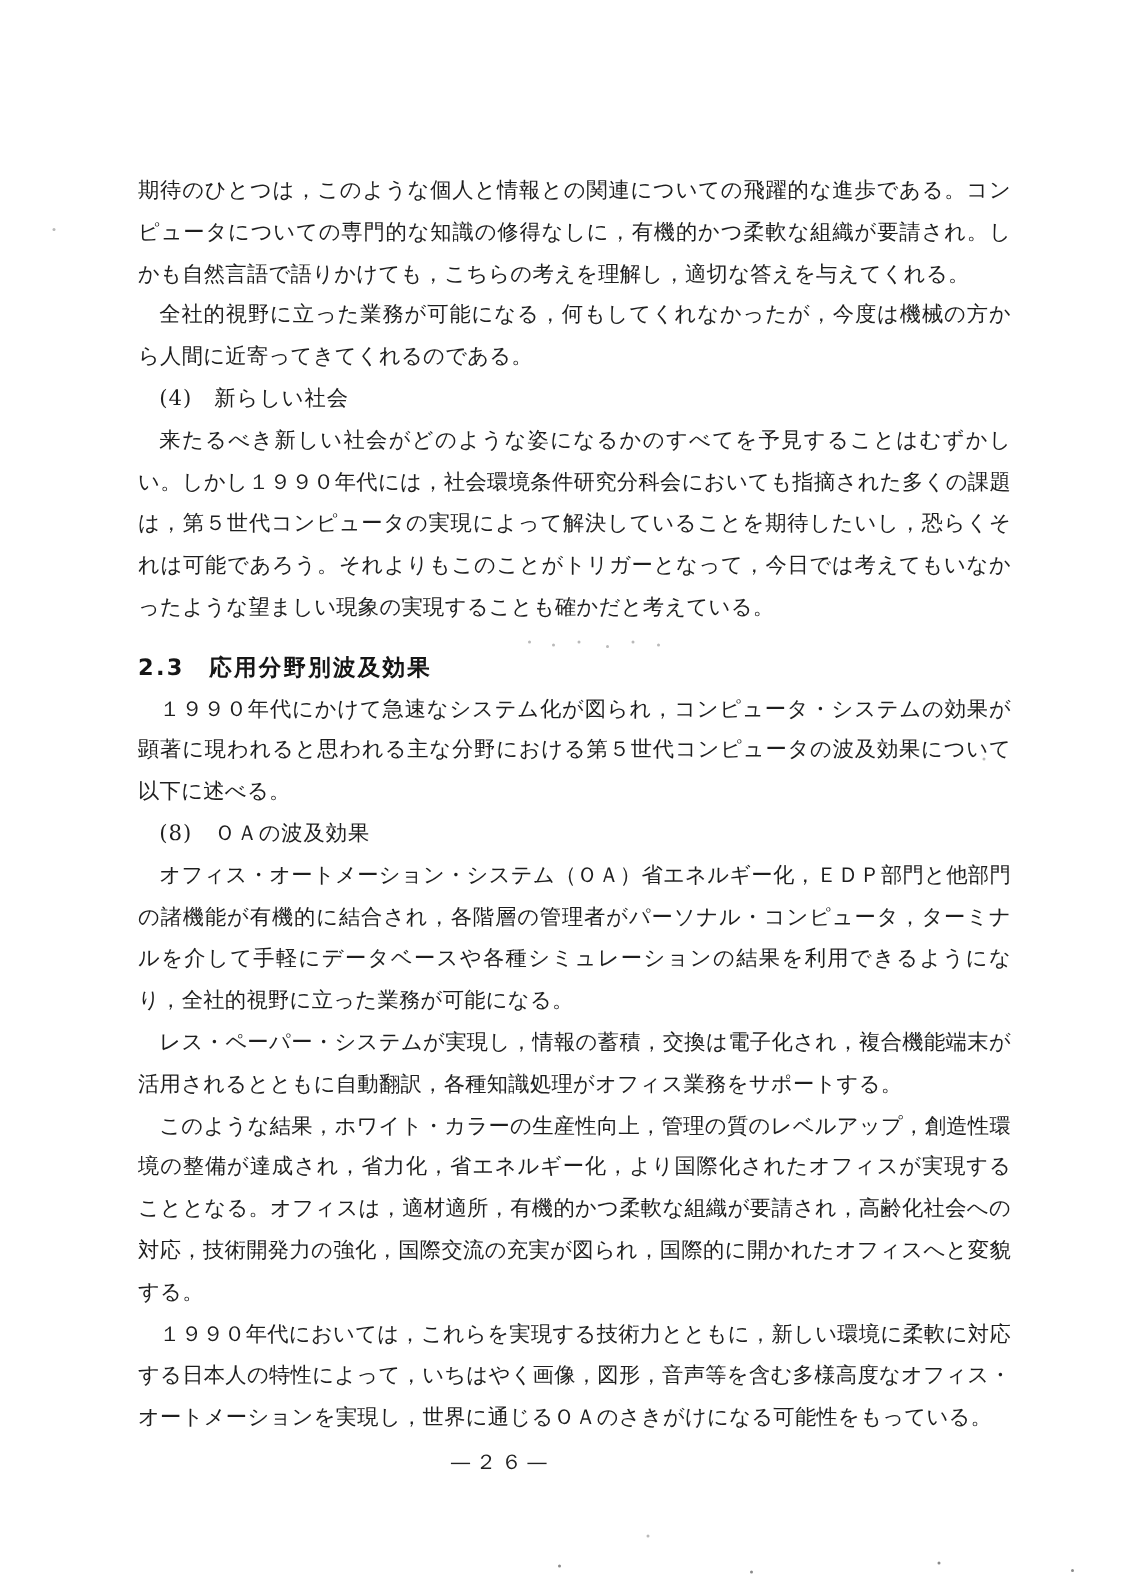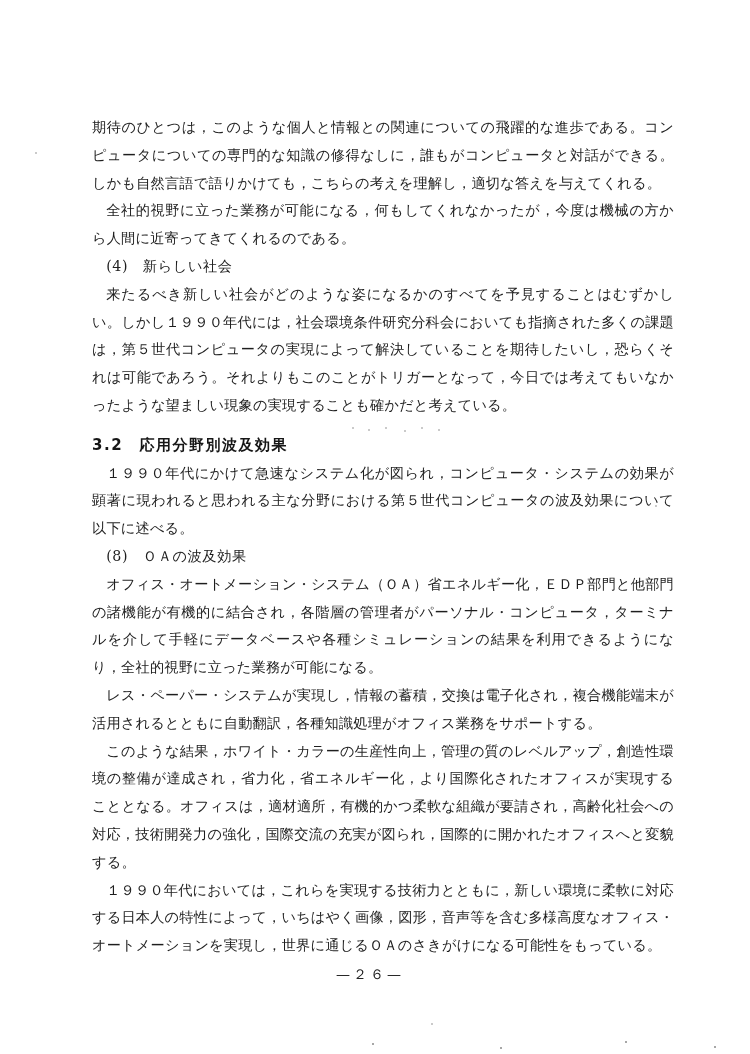--- a/index.html
+++ b/index.html
@@ -33,36 +33,35 @@
     text-align:left;
     text-indent:0;
   }
   .page-number{
     position:absolute;
     top:966px;left:0;width:668px;
     text-align:center;
     font-size:14px;
     letter-spacing:3px;
     color:#222;
-    padding-left:36px;
   }
   .speck{position:absolute;border-radius:50%;background:#b9b9b9;}
   .speck.dark{background:#8a8a8a;}
 </style>
 </head>
 <body>
 
 <div class="page">
 
   <div class="text-column">
-    <p class="para">期待のひとつは，このような個人と情報との関連についての飛躍的な進歩である。コンピュータについての専門的な知識の修得なしに，誰もがコンピュータと対話ができる。しかも自然言語で語りかけても，こちらの考えを理解し，適切な答えを与えてくれる。</p>
+    <p class="para">期待のひとつは，このような個人と情報との関連についての飛躍的な進歩である。コンピュータについての専門的な知識の修得なしに，有機的かつ柔軟な組織が要請され。しかも自然言語で語りかけても，こちらの考えを理解し，適切な答えを与えてくれる。</p>
     <p class="para indent">全社的視野に立った業務が可能になる，何もしてくれなかったが，今度は機械の方から人間に近寄ってきてくれるのである。</p>
     <p class="subheading">(4)　新らしい社会</p>
     <p class="para indent">来たるべき新しい社会がどのような姿になるかのすべてを予見することはむずかしい。しかし１９９０年代には，社会環境条件研究分科会においても指摘された多くの課題は，第５世代コンピュータの実現によって解決していることを期待したいし，恐らくそれは可能であろう。それよりもこのことがトリガーとなって，今日では考えてもいなかったような望ましい現象の実現することも確かだと考えている。</p>
-    <p class="section-heading">3.2　応用分野別波及効果</p>
+    <p class="section-heading">2.3　応用分野別波及効果</p>
     <p class="para indent">１９９０年代にかけて急速なシステム化が図られ，コンピュータ・システムの効果が顕著に現われると思われる主な分野における第５世代コンピュータの波及効果について以下に述べる。</p>
     <p class="subheading">(8)　ＯＡの波及効果</p>
     <p class="para indent">オフィス・オートメーション・システム（ＯＡ）省エネルギー化，ＥＤＰ部門と他部門の諸機能が有機的に結合され，各階層の管理者がパーソナル・コンピュータ，ターミナルを介して手軽にデータベースや各種シミュレーションの結果を利用できるようになり，全社的視野に立った業務が可能になる。</p>
     <p class="para indent">レス・ペーパー・システムが実現し，情報の蓄積，交換は電子化され，複合機能端末が活用されるとともに自動翻訳，各種知識処理がオフィス業務をサポートする。</p>
     <p class="para indent">このような結果，ホワイト・カラーの生産性向上，管理の質のレベルアップ，創造性環境の整備が達成され，省力化，省エネルギー化，より国際化されたオフィスが実現することとなる。オフィスは，適材適所，有機的かつ柔軟な組織が要請され，高齢化社会への対応，技術開発力の強化，国際交流の充実が図られ，国際的に開かれたオフィスへと変貌する。</p>
     <p class="para indent">１９９０年代においては，これらを実現する技術力とともに，新しい環境に柔軟に対応する日本人の特性によって，いちはやく画像，図形，音声等を含む多様高度なオフィス・オートメーションを実現し，世界に通じるＯＡのさきがけになる可能性をもっている。</p>
   </div>
 
   <div class="page-number">—２６—</div>
 

